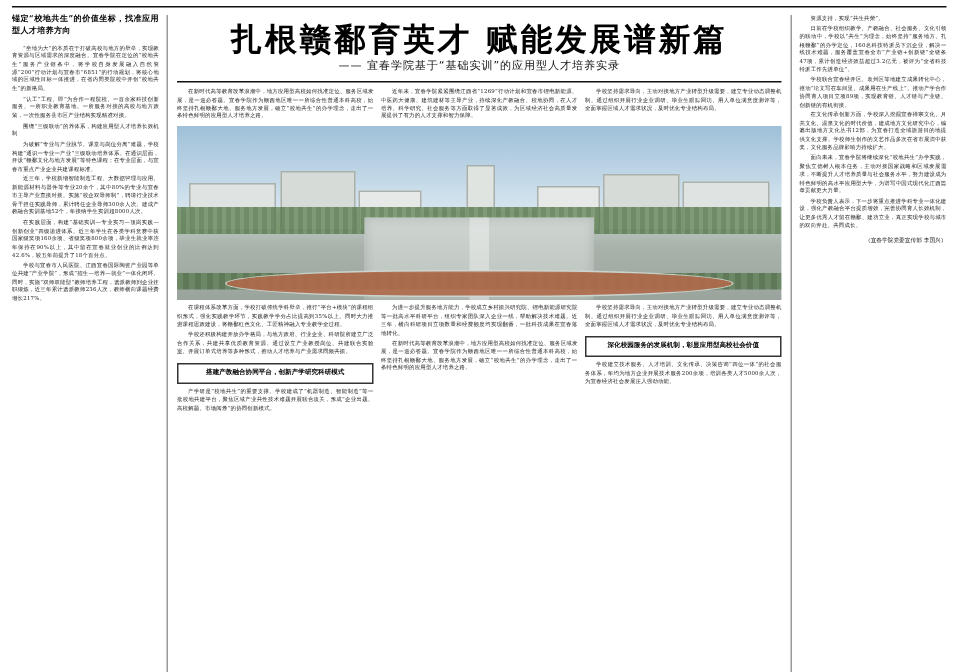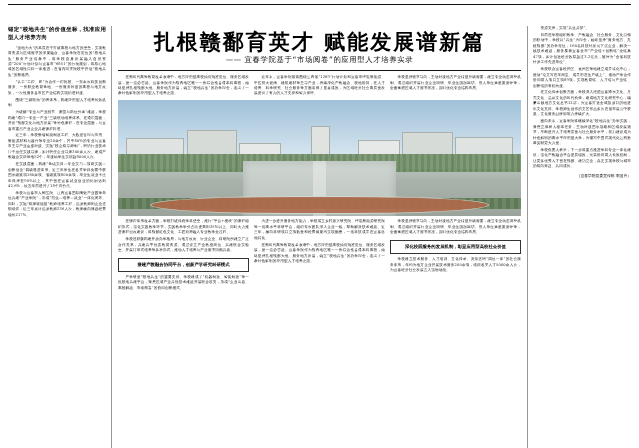--- a/index.html
+++ b/index.html
@@ -12,21 +12,21 @@
     height: 448px;
     font-family: "DejaVu Sans", "Liberation Sans", sans-serif;
     color: #111;
     overflow: hidden;
   }
   .page {
     position: relative;
     width: 639px;
     height: 448px;
     box-sizing: border-box;
-    padding: 22px 8px 4px 8px;
+    padding: 6px 8px 4px 8px;
     background: #fff;
     border-radius: 17px;
   }
   .topline {
     position: absolute;
     left: 8px; right: 8px; top: 4px;
     height: 1px;
     background: #111;
   }
   
@@ -227,21 +227,21 @@
         <p>近三年，学校新增智能制造工程、大数据管理与应用、新能源材料与器件等专业20余个，其中80%的专业与宜春市主导产业直接对接。实施“校企双导师制”，聘请行业技术骨干担任实践导师，累计聘任企业导师300余人次。建成产教融合实训基地52个，年接纳学生实训超8000人次。</p>
         <p>在实践层面，构建“基础实训—专业实习—顶岗实践—创新创业”四级递进体系。近三年学生在各类学科竞赛中获国家级奖项160余项、省级奖项800余项，毕业生就业率连年保持在90%以上，其中留在宜春就业创业的比例达到42.6%，较五年前提升了18个百分点。</p>
         <p>学校与宜春市人民医院、江西宜春国际陶瓷产业园等单位共建“产业学院”，形成“招生—培养—就业”一体化闭环。同时，实施“双师双能型”教师培养工程，选派教师到企业挂职锻炼，近三年累计选派教师236人次，教师横向课题经费增长217%。</p>
       </div>
     </div>
 
     <div class="col-mid">
 
       <div class="masthead">
         <div class="headline">扎根赣鄱育英才  赋能发展谱新篇</div>
-        <div class="subheadline">—— 宜春学院基于“市场阅卷”的应用型人才培养实录</div>
+        <div class="subheadline">—— 宜春学院基于“基础实训”的应用型人才培养实录</div>
       </div>
       <hr class="rule-mid">
 
       <div class="mid-flow">
         <div class="body-text">
           <p>在新时代高等教育改革浪潮中，地方应用型高校如何找准定位、服务区域发展，是一道必答题。宜春学院作为赣西地区唯一一所综合性普通本科高校，始终坚持扎根赣鄱大地、服务地方发展，确立“校地共生”的办学理念，走出了一条特色鲜明的应用型人才培养之路。</p>
         </div>
         <div class="body-text">
           <p>近年来，宜春学院紧紧围绕江西省“1269”行动计划和宜春市锂电新能源、中医药大健康、建筑建材等主导产业，持续深化产教融合、校地协同，在人才培养、科学研究、社会服务等方面取得了显著成效，为区域经济社会高质量发展提供了有力的人才支撑和智力保障。</p>
         </div>

